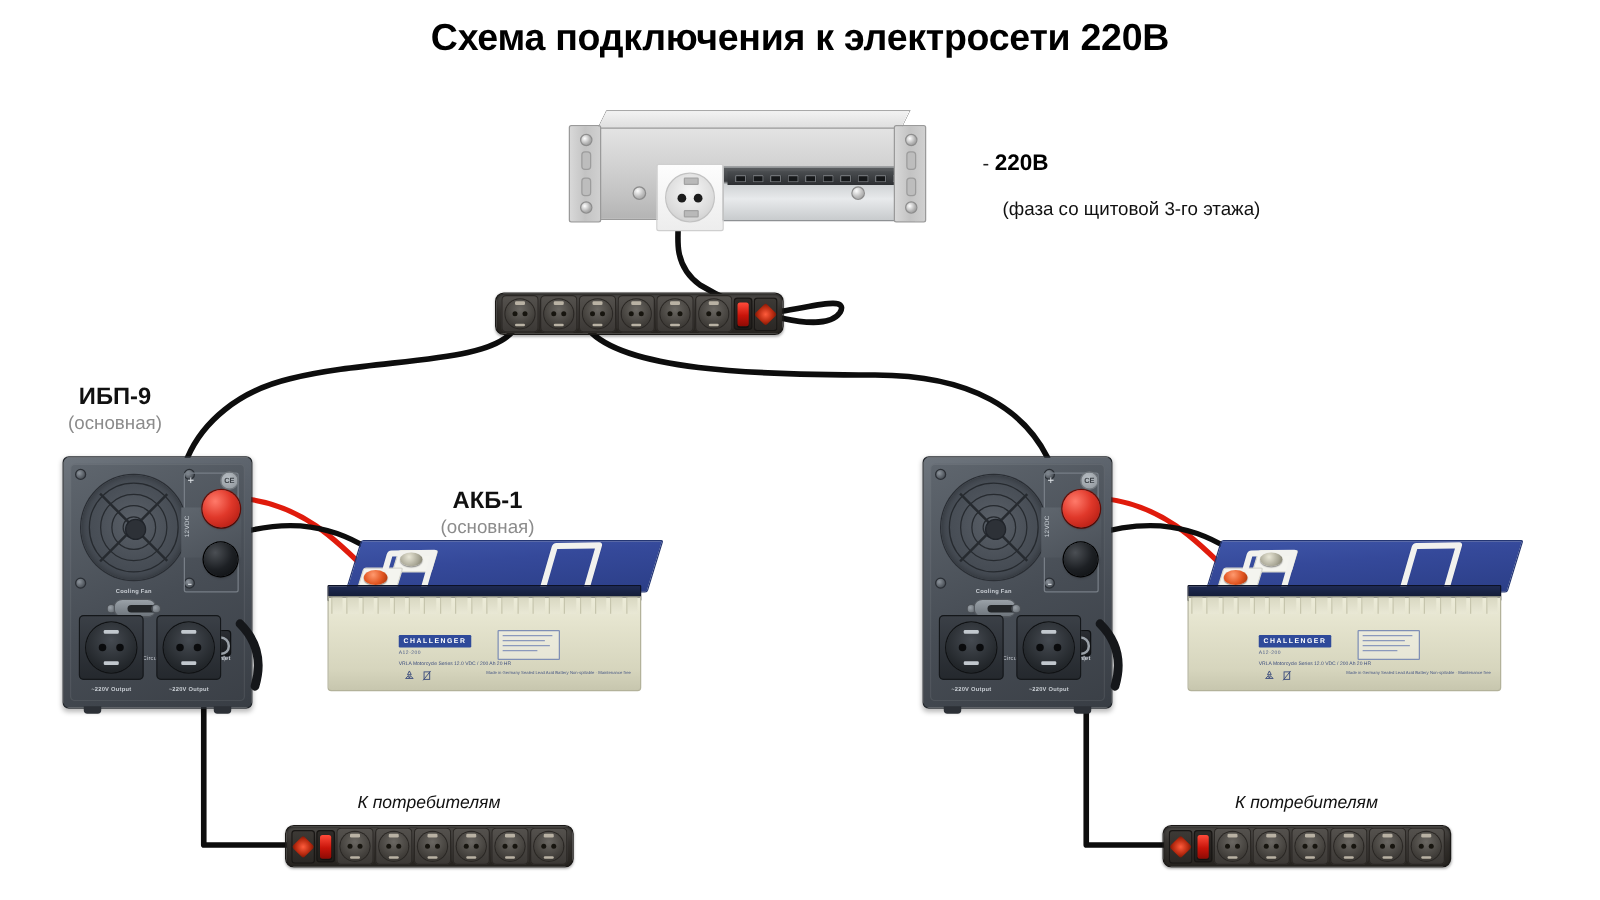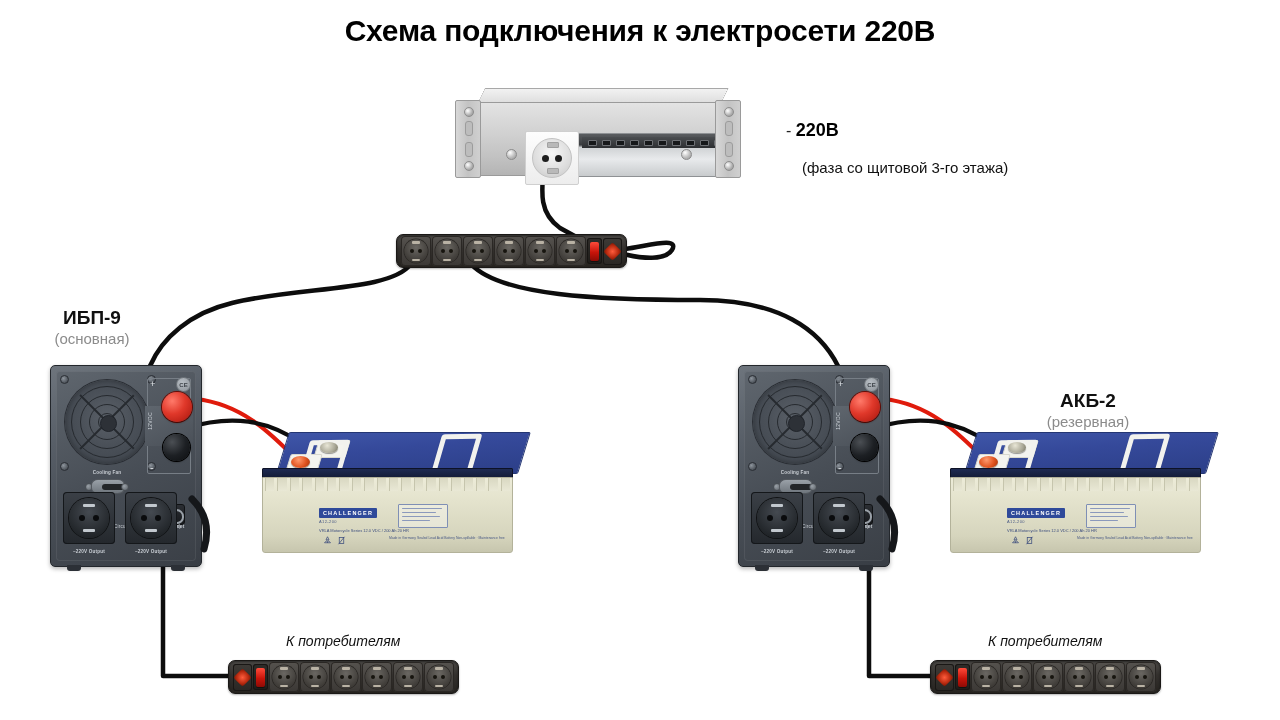--- a/index.html
+++ b/index.html
@@ -473,20 +473,24 @@
       </div>
     </div>
     <div class="cap outlabel l1">~220V Output</div>
     <div class="cap outlabel l2">~220V Output</div>
   </div>
 
   <svg width="70" height="70" style="position:absolute;left:186px;top:495px;">
     <path d="M6,4 C20,18 24,34 18,54" fill="none" stroke="#15171a" stroke-width="7" stroke-linecap="round"></path>
   </svg>
 
+  <div class="lbl" style="left:330px;top:390px;width:120px;">
+    <span class="main">АКБ-1</span>
+    <span class="sub">(основная)</span>
+  </div>
 
   <div class="batt" style="left:262px;top:432px;">
     <div class="topslab"></div>
     <div class="handle h2"></div>
     <div class="termpad p2"></div>
     <div class="termpad p1"></div>
     <div class="handle h1"></div>
     <div class="post neg"></div>
     <div class="post pos"></div>
     <div class="lip"></div>
@@ -605,24 +609,20 @@
       </div>
     </div>
     <div class="cap outlabel l1">~220V Output</div>
     <div class="cap outlabel l2">~220V Output</div>
   </div>
 
   <svg width="70" height="70" style="position:absolute;left:874px;top:495px;">
     <path d="M6,4 C20,18 24,34 18,54" fill="none" stroke="#15171a" stroke-width="7" stroke-linecap="round"></path>
   </svg>
 
-  <div class="lbl" style="left:1028px;top:390px;width:120px;">
-    <span class="main">АКБ-2</span>
-    <span class="sub">(резервная)</span>
-  </div>
 
   <div class="batt" style="left:950px;top:432px;">
     <div class="topslab"></div>
     <div class="handle h2"></div>
     <div class="termpad p2"></div>
     <div class="termpad p1"></div>
     <div class="handle h1"></div>
     <div class="post neg"></div>
     <div class="post pos"></div>
     <div class="lip"></div>

